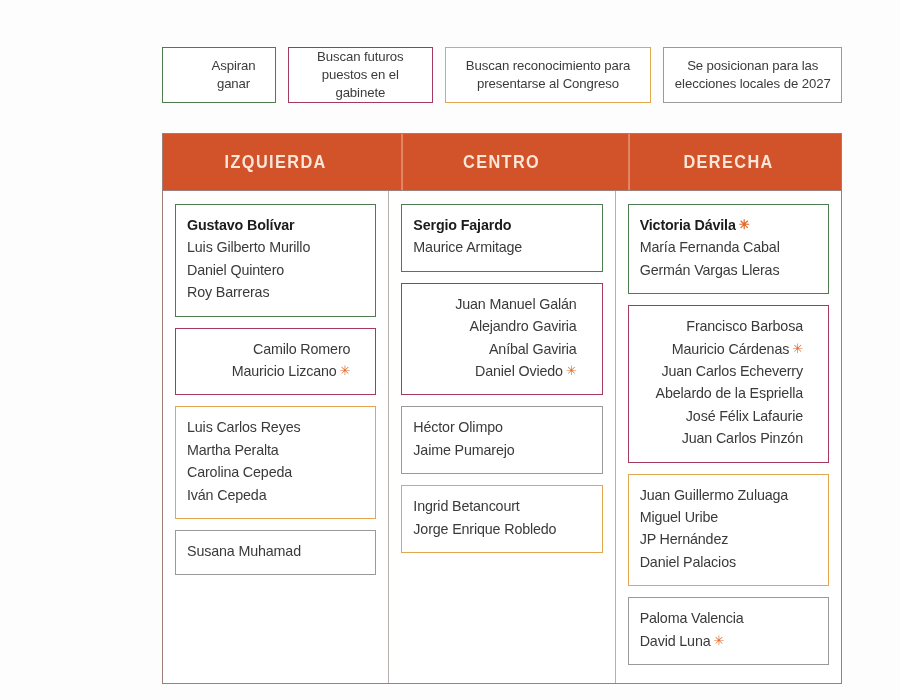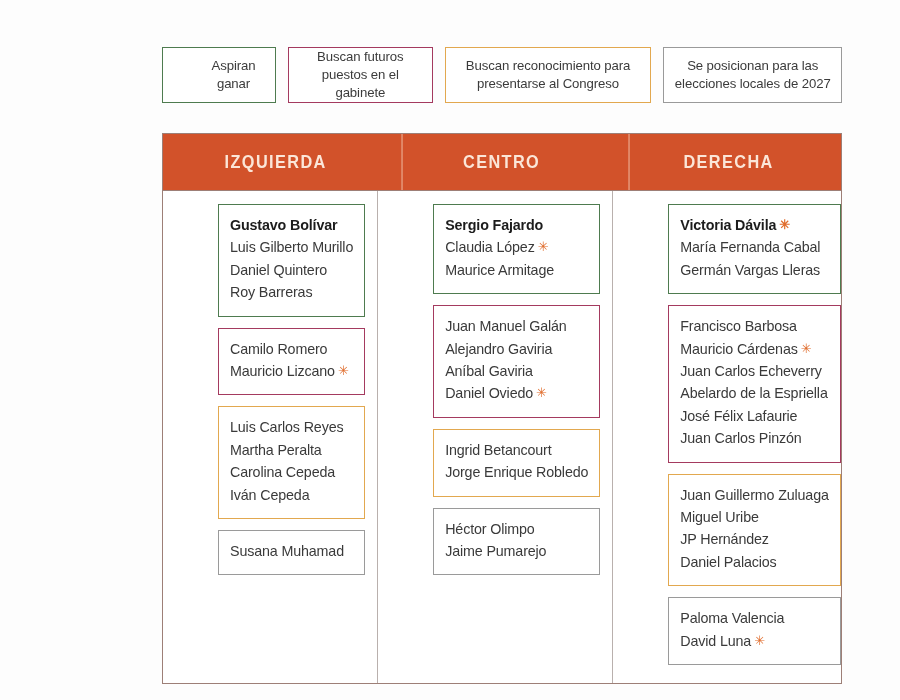--- a/index.html
+++ b/index.html
@@ -116,25 +116,24 @@
     flex-direction: column;
     gap: 11px;
   }
   .tcol + .tcol { border-left: 1.2px solid #b9b0ad; }
 
   
   .group {
     border: 1.6px solid #999;
     background: #ffffff;
     box-sizing: border-box;
-    padding: 9px 11px 12px 11px;
-    margin-left: 43px;
+    padding: 9px 25px 12px 11px;
   }
   .group.green  { border-color: #4e7b4f; }
-  .group.pink   { border-color: #a43a5f; }
+  .group.pink   { border-color: #a43a5f; text-align: right; }
   .group.orange { border-color: #e2a84f; }
   .group.gray   { border-color: #9a9a9a; }
 
   .pname {
     font-size: 14.3px;
     line-height: 22.4px;
     color: #3a3a3a;
     letter-spacing: -0.15px;
     white-space: nowrap;
   }
@@ -209,36 +208,35 @@
             <div class="pname"><span>Carolina Cepeda</span></div>
             <div class="pname"><span>Iván Cepeda</span></div>
           </div>
           <div class="group gray" style="border-color: rgb(154, 154, 154);">
             <div class="pname"><span>Susana Muhamad</span></div>
           </div>
         </div>
         <div class="tcol">
           <div class="group green" style="border-color: rgb(78, 123, 79);">
             <div class="pname lead"><span>Sergio Fajardo</span></div>
-            <div class="pname"><span>Claudia López</span><span class="star">✳</span></div>
             <div class="pname"><span>Maurice Armitage</span></div>
           </div>
           <div class="group pink" style="border-color: rgb(164, 58, 95);">
             <div class="pname"><span>Juan Manuel Galán</span></div>
             <div class="pname"><span>Alejandro Gaviria</span></div>
             <div class="pname"><span>Aníbal Gaviria</span></div>
             <div class="pname"><span>Daniel Oviedo</span><span class="star">✳</span></div>
           </div>
+          <div class="group gray" style="border-color: rgb(154, 154, 154);">
+            <div class="pname"><span>Héctor Olimpo</span></div>
+            <div class="pname"><span>Jaime Pumarejo</span></div>
+          </div>
           <div class="group orange" style="border-color: rgb(226, 168, 79);">
             <div class="pname"><span>Ingrid Betancourt</span></div>
             <div class="pname"><span>Jorge Enrique Robledo</span></div>
-          </div>
-          <div class="group gray" style="border-color: rgb(154, 154, 154);">
-            <div class="pname"><span>Héctor Olimpo</span></div>
-            <div class="pname"><span>Jaime Pumarejo</span></div>
           </div>
         </div>
         <div class="tcol">
           <div class="group green" style="border-color: rgb(78, 123, 79);">
             <div class="pname lead"><span>Victoria Dávila</span><span class="star">✳</span></div>
             <div class="pname"><span>María Fernanda Cabal</span></div>
             <div class="pname"><span>Germán Vargas Lleras</span></div>
           </div>
           <div class="group pink" style="border-color: rgb(164, 58, 95);">
             <div class="pname"><span>Francisco Barbosa</span></div>

